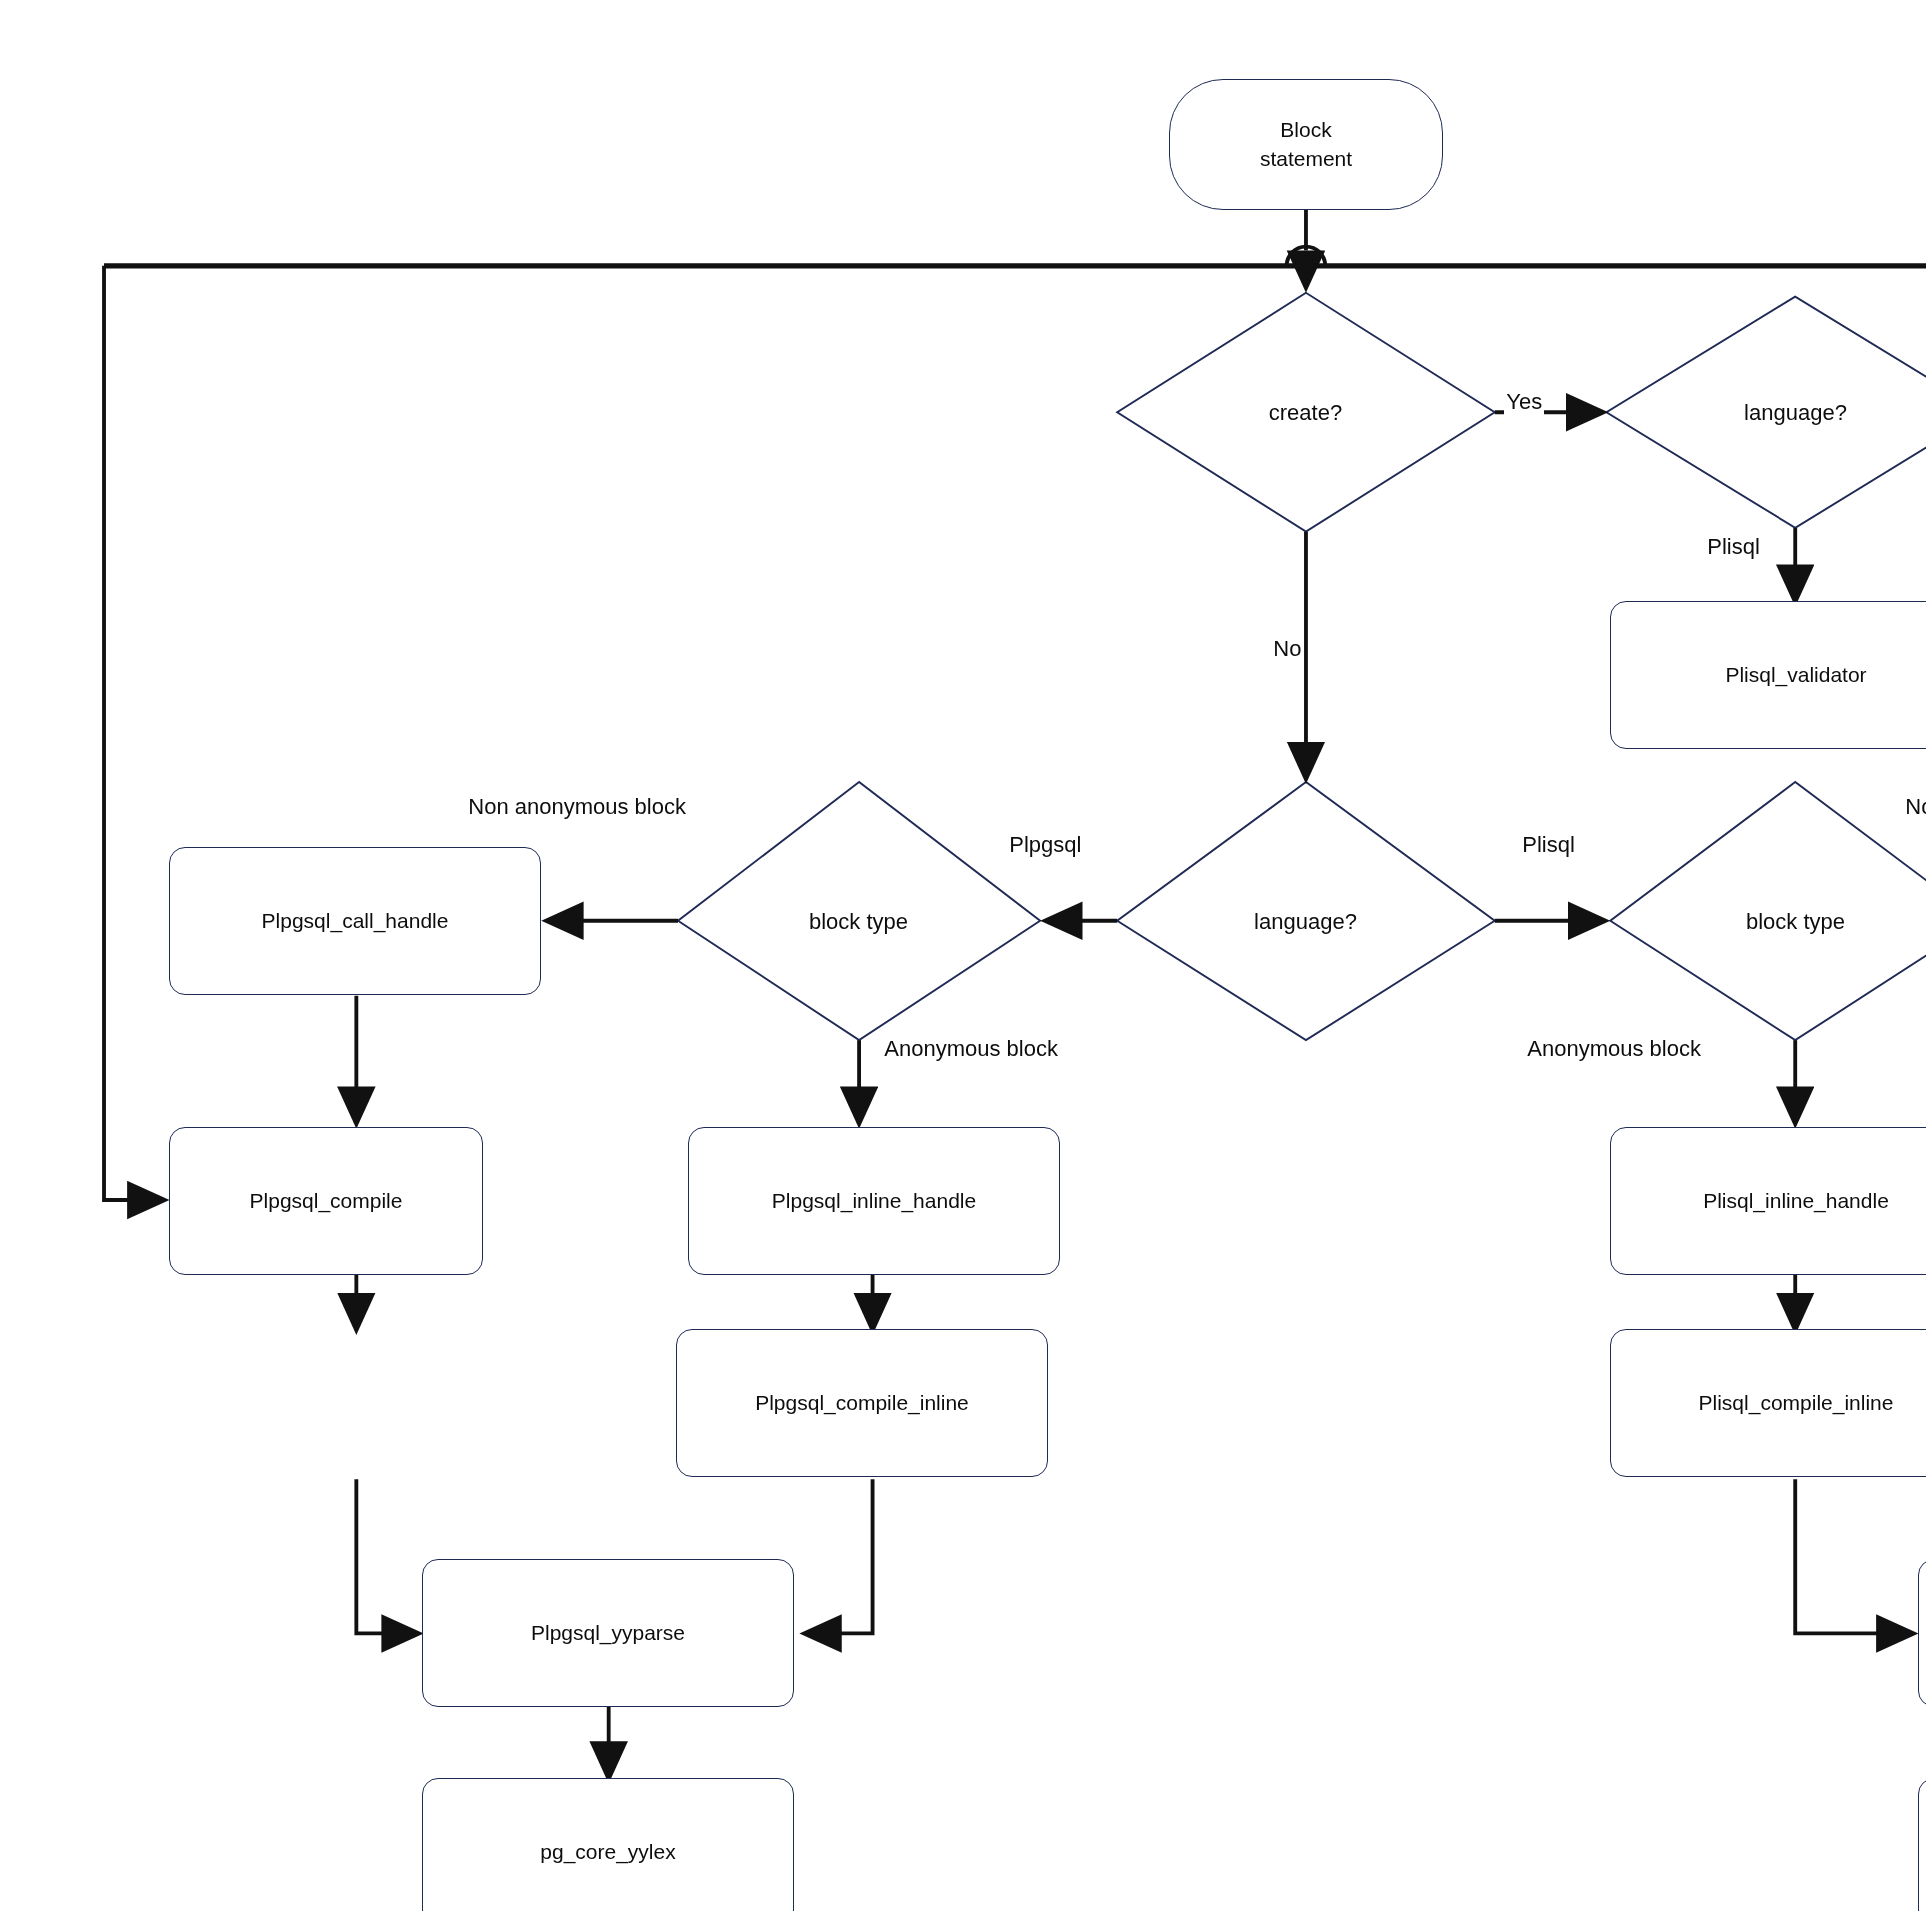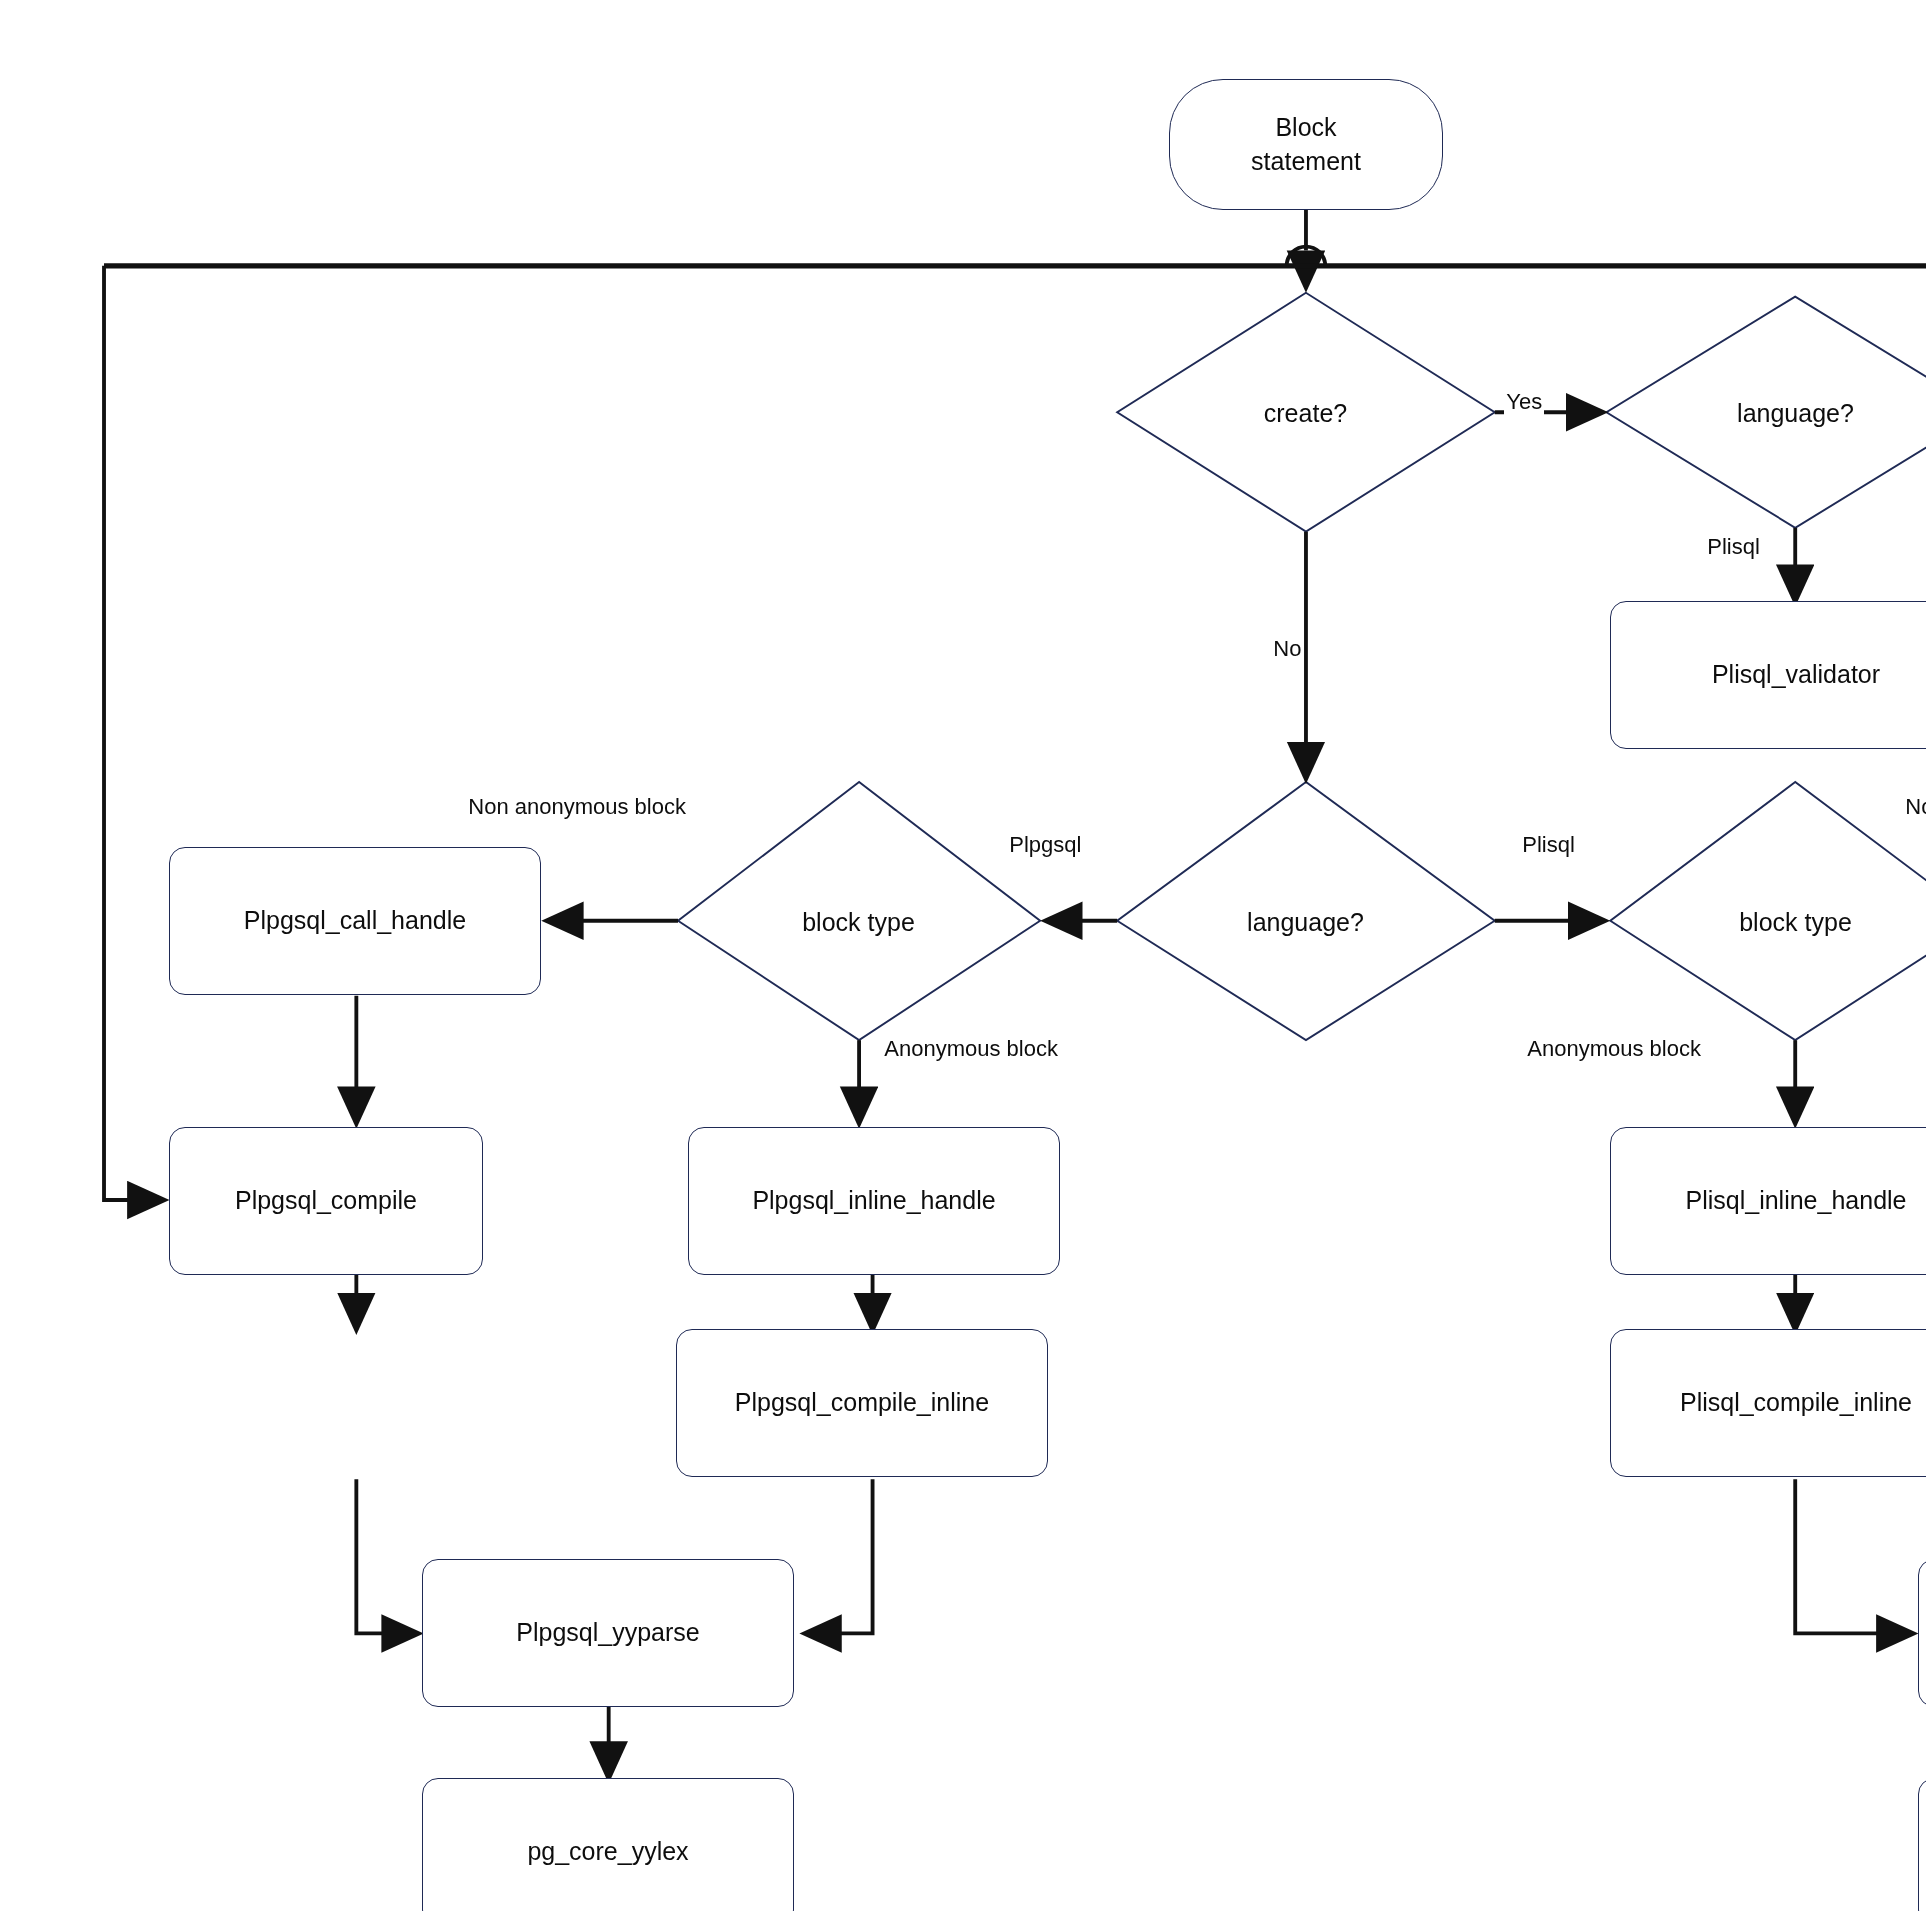--- a/index.html
+++ b/index.html
@@ -28,37 +28,37 @@
     position: absolute;
     box-sizing: border-box;
     background: #ffffff;
     border: 1.9px solid #1f2a55;
     border-radius: 16px;
     display: flex;
     align-items: center;
     justify-content: center;
     text-align: center;
     color: #0d0d0d;
-    font-size: 25px;
+    font-size: 21px;
     font-family: "Liberation Sans", sans-serif;
     line-height: 1.35;
     white-space: pre-line;
     z-index: 4;
   }
   .terminator {
     border-radius: 54px;
   }
   .diamond-label {
     position: absolute;
     display: flex;
     align-items: center;
     justify-content: center;
     text-align: center;
     color: #0d0d0d;
-    font-size: 25px;
+    font-size: 22px;
     font-family: "Liberation Sans", sans-serif;
     z-index: 4;
     pointer-events: none;
   }
   .edge-label {
     position: absolute;
     color: #0d0d0d;
     font-size: 22px;
     font-family: "Liberation Sans", sans-serif;
     background: #ffffff;

